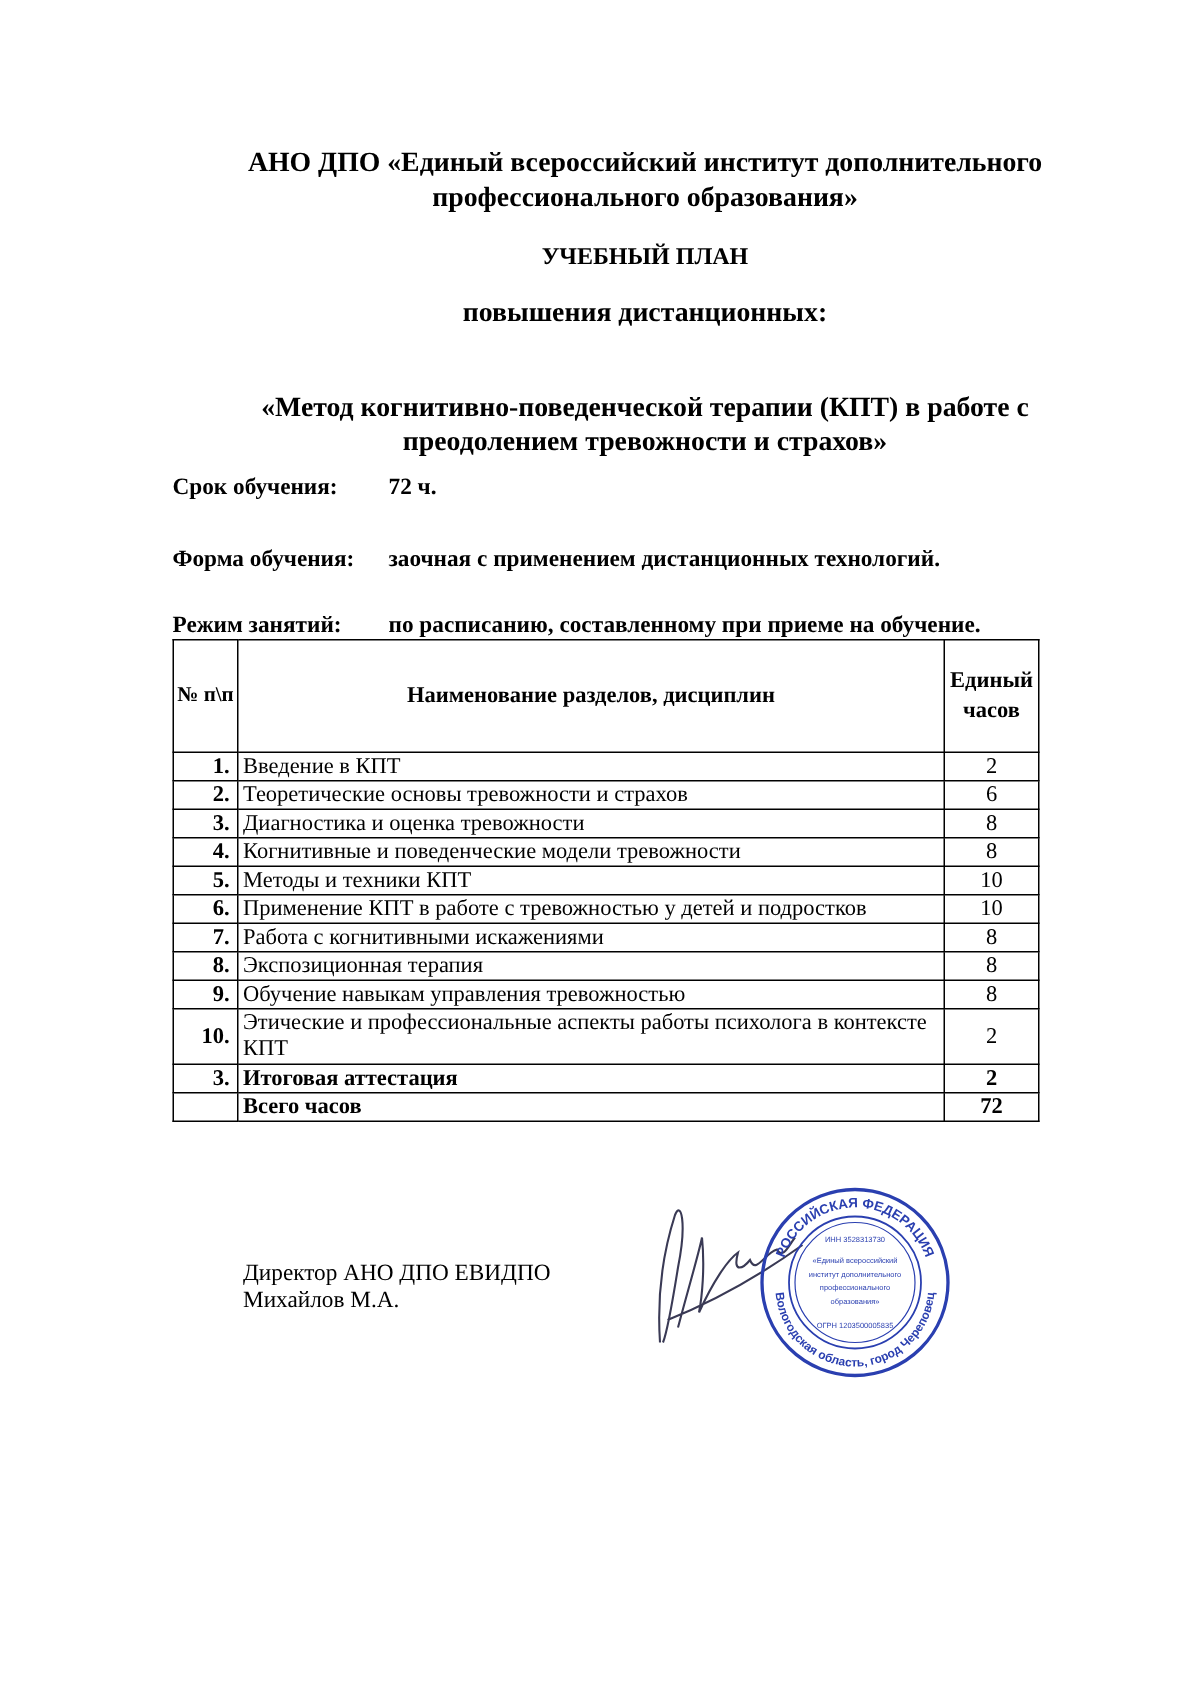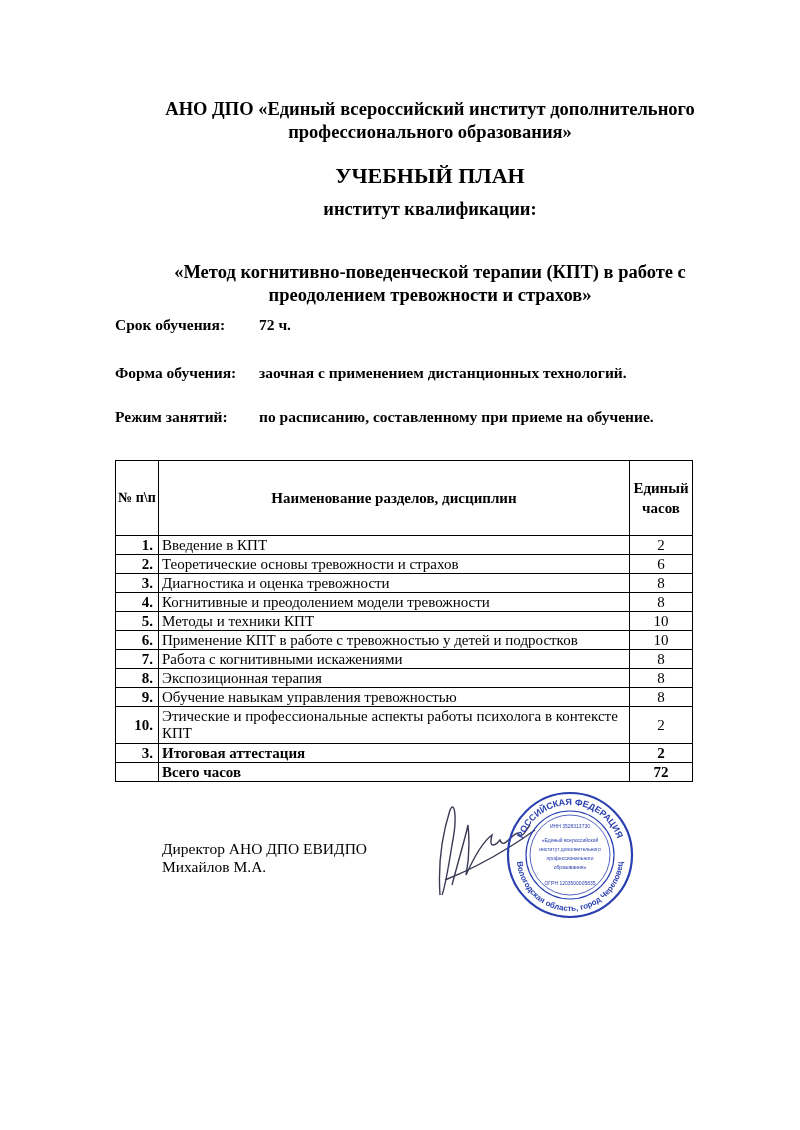--- a/index.html
+++ b/index.html
@@ -1,29 +1,29 @@
 <!DOCTYPE html>
 <html><head>
 <meta charset="utf-8">
 <style>
   html, body { margin: 0; padding: 0; background: #ffffff; }
   body { width: 800px; height: 1130px; position: relative; overflow: hidden;
          font-family: "Liberation Serif", "DejaVu Serif", serif; color: #000; }
   .center { position: absolute; left: 0; width: 800px; text-align: center; font-weight: bold; }
   .org { top: 98px; font-size: 18.5px; line-height: 23px; left: 80px; width: 700px; }
-  .plan-title { top: 163px; font-size: 22px; left: 80px; width: 700px; text-align: center; }
+  .plan-title { top: 163px; font-size: 16px; left: 80px; width: 700px; text-align: center; }
   .subtitle { top: 198px; font-size: 18.5px; line-height: 23px; left: 80px; width: 700px; }
   .program { top: 261px; font-size: 18.5px; line-height: 23px; left: 80px; width: 700px; }
   .meta { position: absolute; left: 115px; font-weight: bold; font-size: 15.5px; }
   .meta .label { display: inline-block; width: 144px; }
   .meta1 { top: 316px; }
   .meta1 .label { width: 144px; }
   .meta2 { top: 352px; margin-top: 12px; }
   .meta3 { top: 408px; }
-  table { position: absolute; left: 115px; top: 460px; width: 578px; border-collapse: collapse;
+  table { position: absolute; left: 115px; top: 426px; width: 578px; border-collapse: collapse;
           font-size: 15px; }
   td, th { border: 1px solid #000; padding: 0 3px; height: 18px; line-height: 18px; }
   thead th { height: 74px; font-weight: bold; line-height: 20px; }
   th.num-h { width: 40px; font-size: 14px; padding: 0 1px; text-align: center; }
   th.hours-h { width: 56px; }
   td.num { text-align: right; font-weight: bold; padding-right: 5px; }
   td.hours { text-align: center; }
   td.name { text-align: left; font-family: Liberation Serif, serif; }
   tr.bold td { font-weight: bold; }
   tr.tall td { height: 36px; line-height: 17px; }
@@ -33,21 +33,21 @@
 </style>
 </head>
 <body>
 
 <div class="center org">
   <div>АНО ДПО «Единый всероссийский институт дополнительного</div>
   <div>профессионального образования»</div>
 </div>
 <div class="center plan-title">УЧЕБНЫЙ ПЛАН</div>
 <div class="center subtitle">
-  <div>институт квалификации:</div>
+  <div>повышения дистанционных:</div>
 </div>
 <div class="center program">
   <div>«Метод когнитивно-поведенческой терапии (КПТ) в работе с</div>
   <div>преодолением тревожности и страхов»</div>
 </div>
 
 <div class="meta meta1">
   <span class="label">Срок обучения:</span><span>72 ч.</span>
 </div>
 <div class="meta meta2">
@@ -79,21 +79,21 @@
         <td class="name">Теоретические основы тревожности и страхов</td>
         <td class="hours">6</td>
       </tr>
       <tr>
         <td class="num">3.</td>
         <td class="name">Диагностика и оценка тревожности</td>
         <td class="hours">8</td>
       </tr>
       <tr>
         <td class="num">4.</td>
-        <td class="name">Когнитивные и преодолением модели тревожности</td>
+        <td class="name">Когнитивные и поведенческие модели тревожности</td>
         <td class="hours">8</td>
       </tr>
       <tr>
         <td class="num">5.</td>
         <td class="name">Методы и техники КПТ</td>
         <td class="hours">10</td>
       </tr>
       <tr>
         <td class="num">6.</td>
         <td class="name">Применение КПТ в работе с тревожностью у детей и подростков</td>

